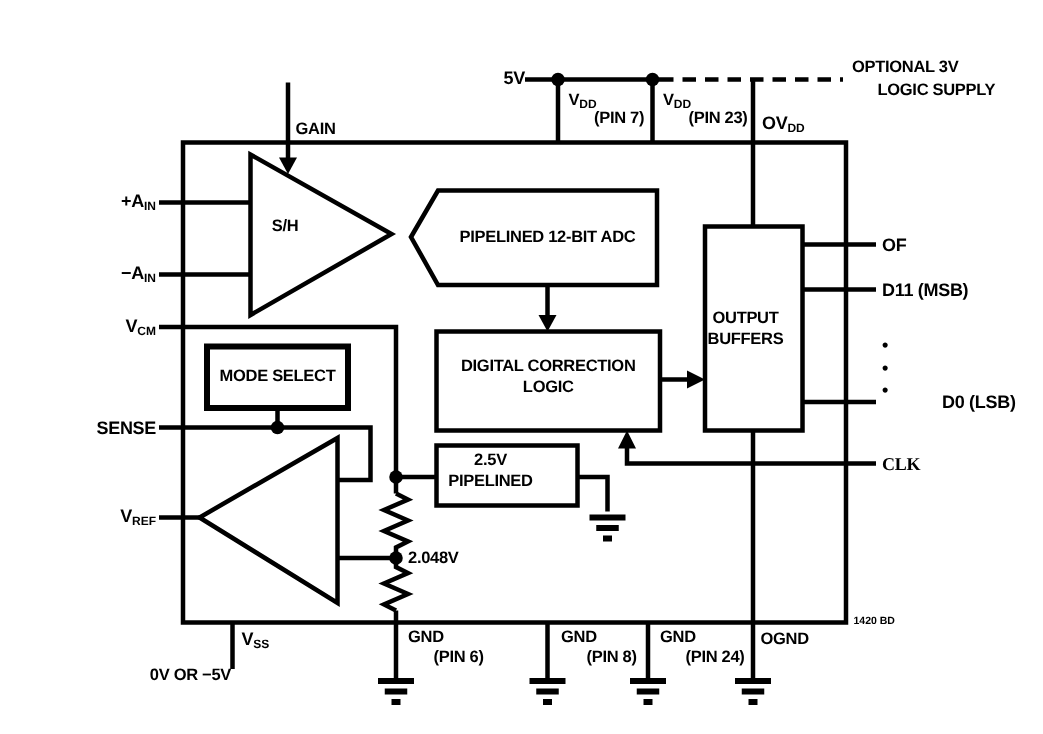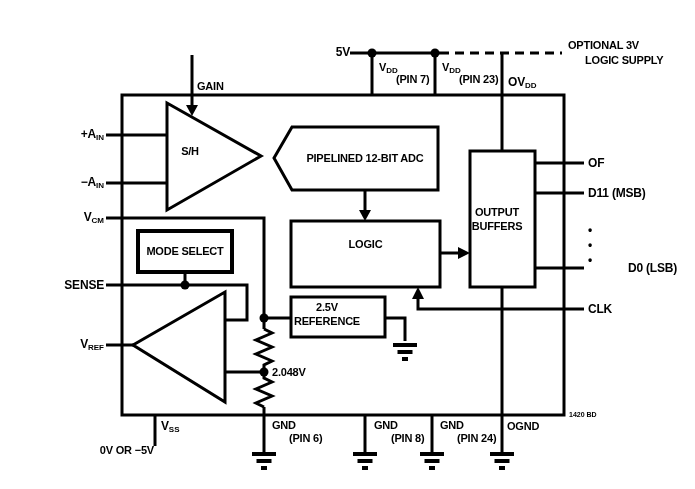--- a/index.html
+++ b/index.html
@@ -140,51 +140,52 @@
 
   <div class="blk-lbl" style="left:160px;top:145px;width:60px;align-items:center;">
     <span>S/H</span>
     </div>
 
   <div class="blk-lbl" style="left:292px;top:152px;width:146px;text-align:center;">
     <span>PIPELINED 12-BIT ADC</span>
     </div>
 
   <div class="blk-lbl" style="left:291px;top:238px;width:149px;">
+    <span>DIGITAL CORRECTION</span>
       <span>LOGIC</span>
     </div>
 
   <div class="blk-lbl" style="left:470px;top:206px;width:54px;">
     <span>OUTPUT</span>
       <span>BUFFERS</span>
     </div>
 
   <div class="blk-lbl" style="left:138px;top:245px;width:94px;">
     <span>MODE SELECT</span>
     </div>
 
   <div class="blk-lbl" style="left:291px;top:301px;width:72px;">
     <span>2.5V</span>
-      <span>REFERENCE</span>
+      <span>PIPELINED</span>
     </div>
 
   <div class="lbl" style="left:272px;top:366px;">
     <span>2.048V</span></div>
 
   <div class="lbl pin" style="left:588px;top:157px;">
     <span>OF</span></div>
   <div class="lbl pin" style="left:588px;top:187px;">
     <span>D11 (MSB)</span></div>
   <div class="lbl dots" style="left:588px;top:208px;">
     <span>•
 •
 •</span></div>
   <div class="lbl pin" style="left:588px;top:262px;margin-left:40px;">
     <span>D0 (LSB)</span></div>
-  <div class="lbl pin" style="left:588px;top:303px;">
+  <div class="lbl pin" style="left:588px;top:303px;font-family:Liberation Serif, serif;">
     <span>CLK</span></div>
 
   <div class="lbl pin" style="left:161px;top:420px;">
     <span>V</span><sub>SS</sub></div>
   <div class="lbl" style="right:541px;top:444px;text-align:center;">
     <span>0V OR −5V</span></div>
 
   <div class="lbl two" style="left:272px;top:419px;line-height:13px;">
     <span>GND</span><span class="l2">(PIN 6)</span></div>
   <div class="lbl two" style="left:374px;top:419px;line-height:13px;">

